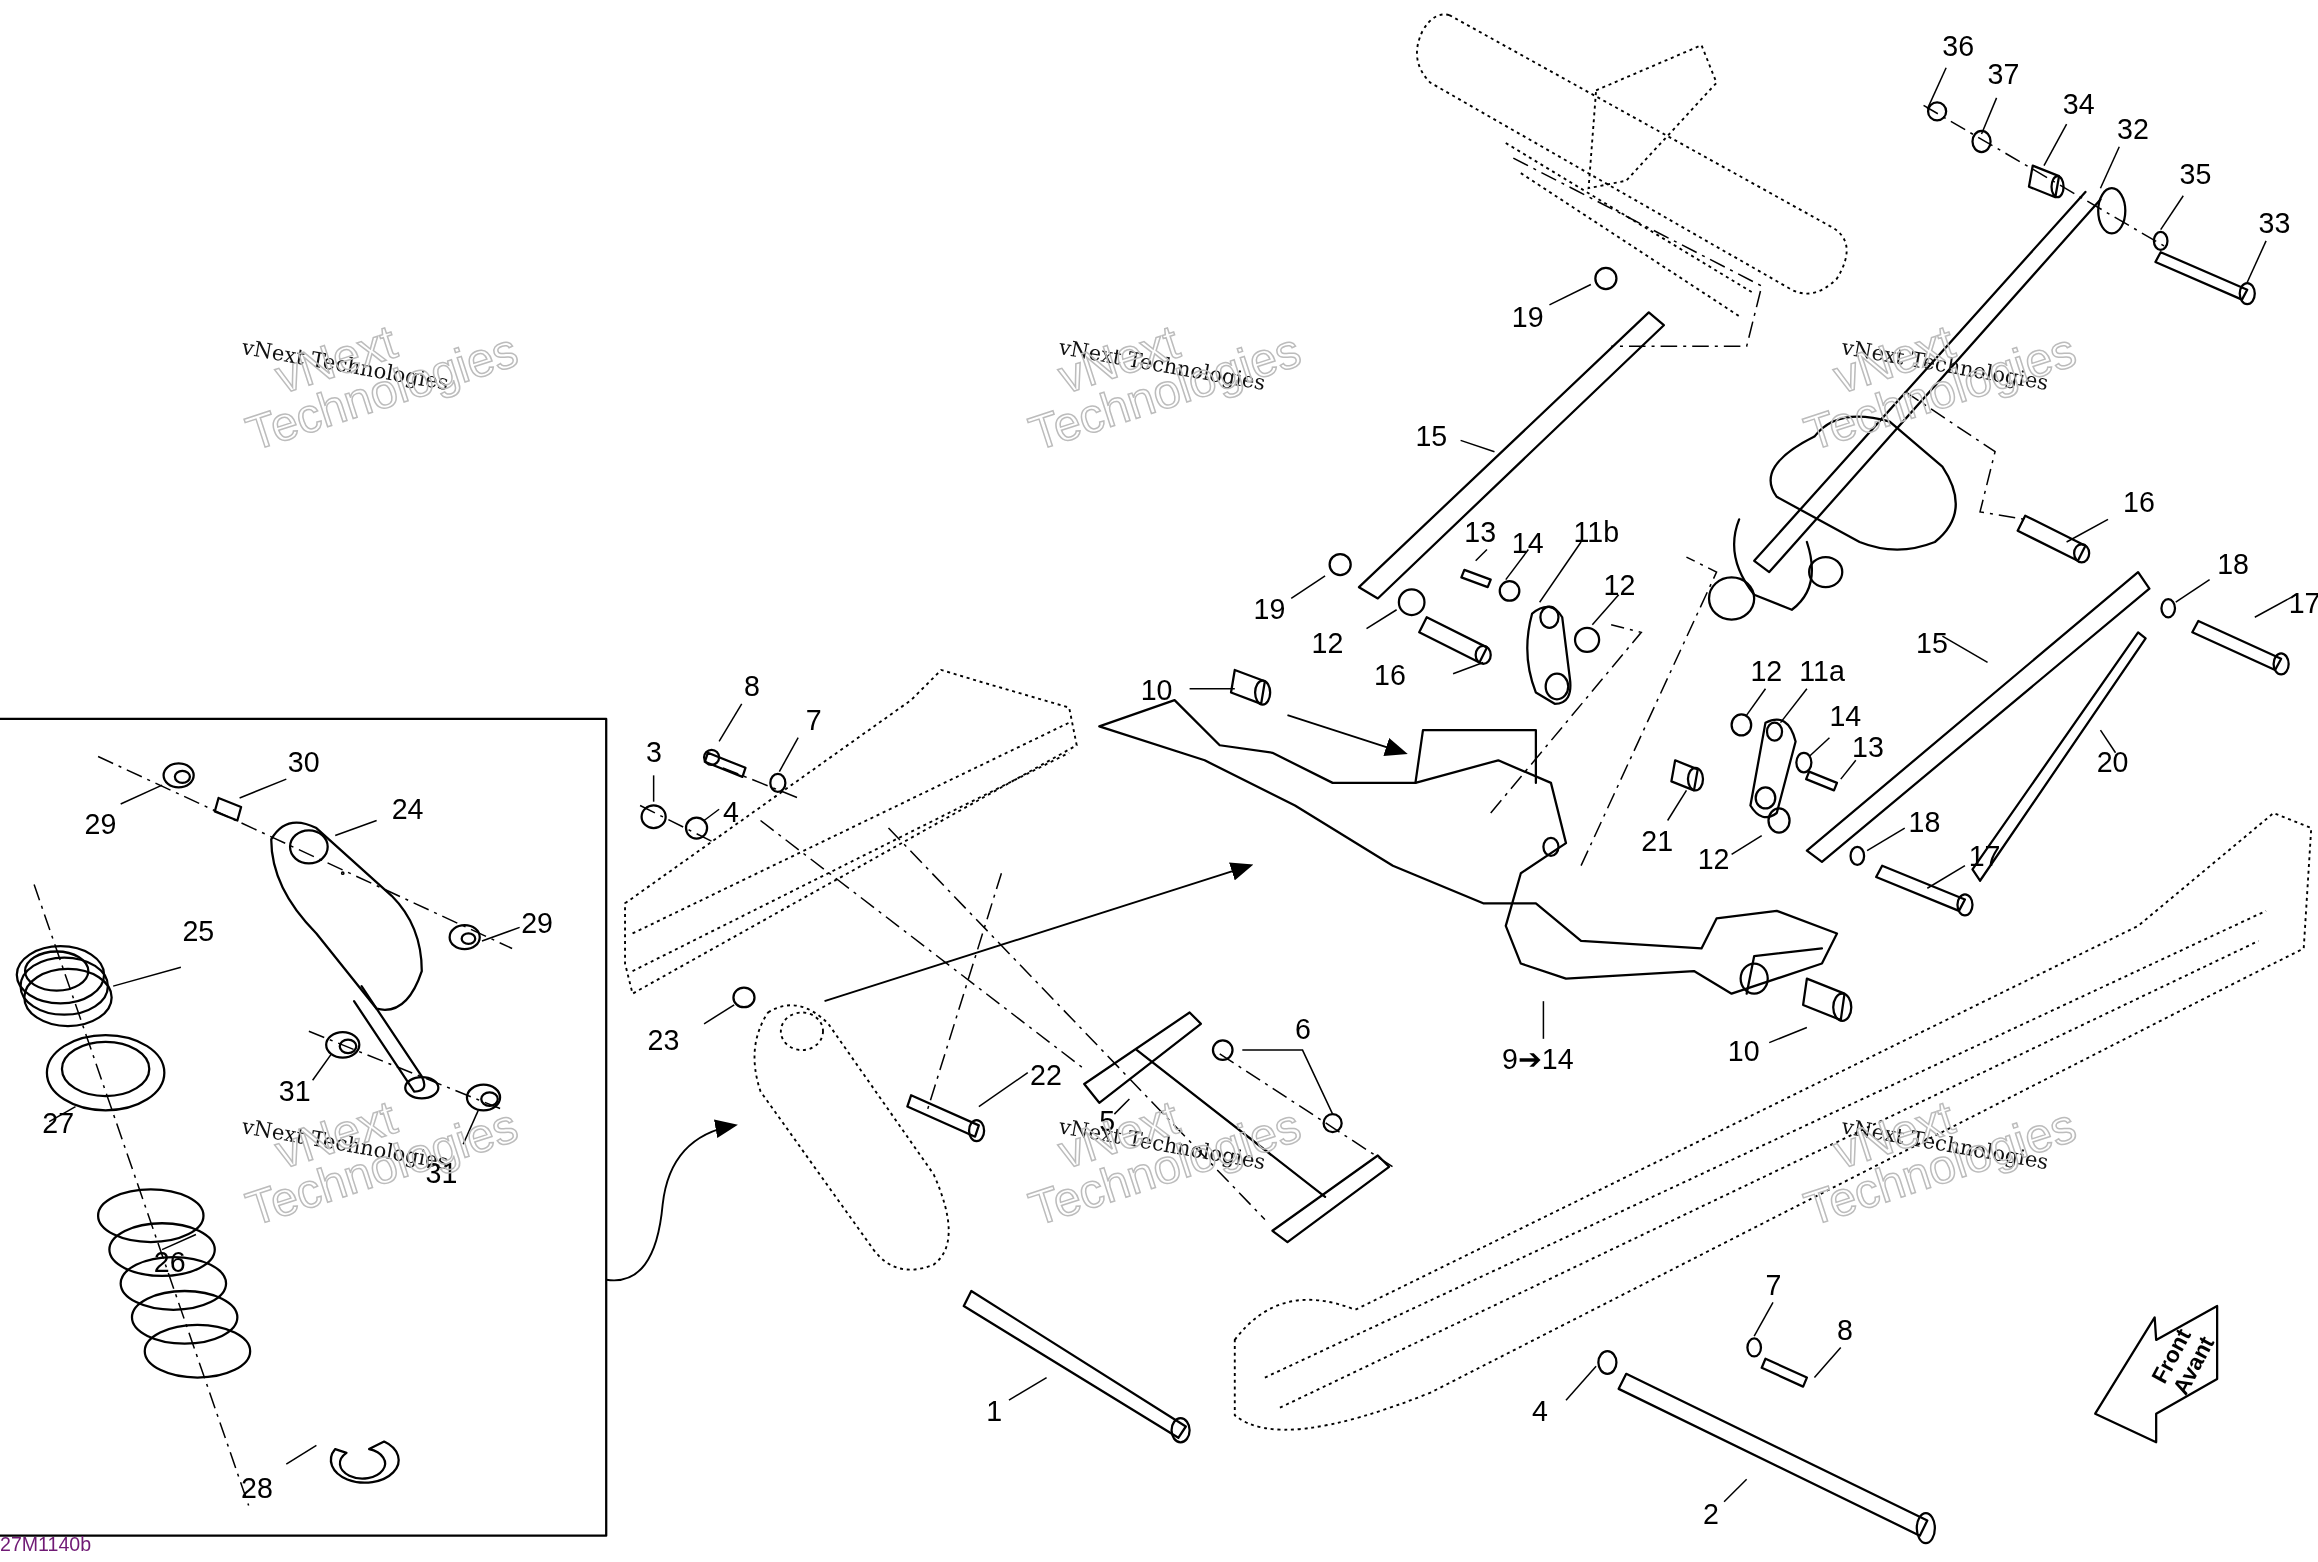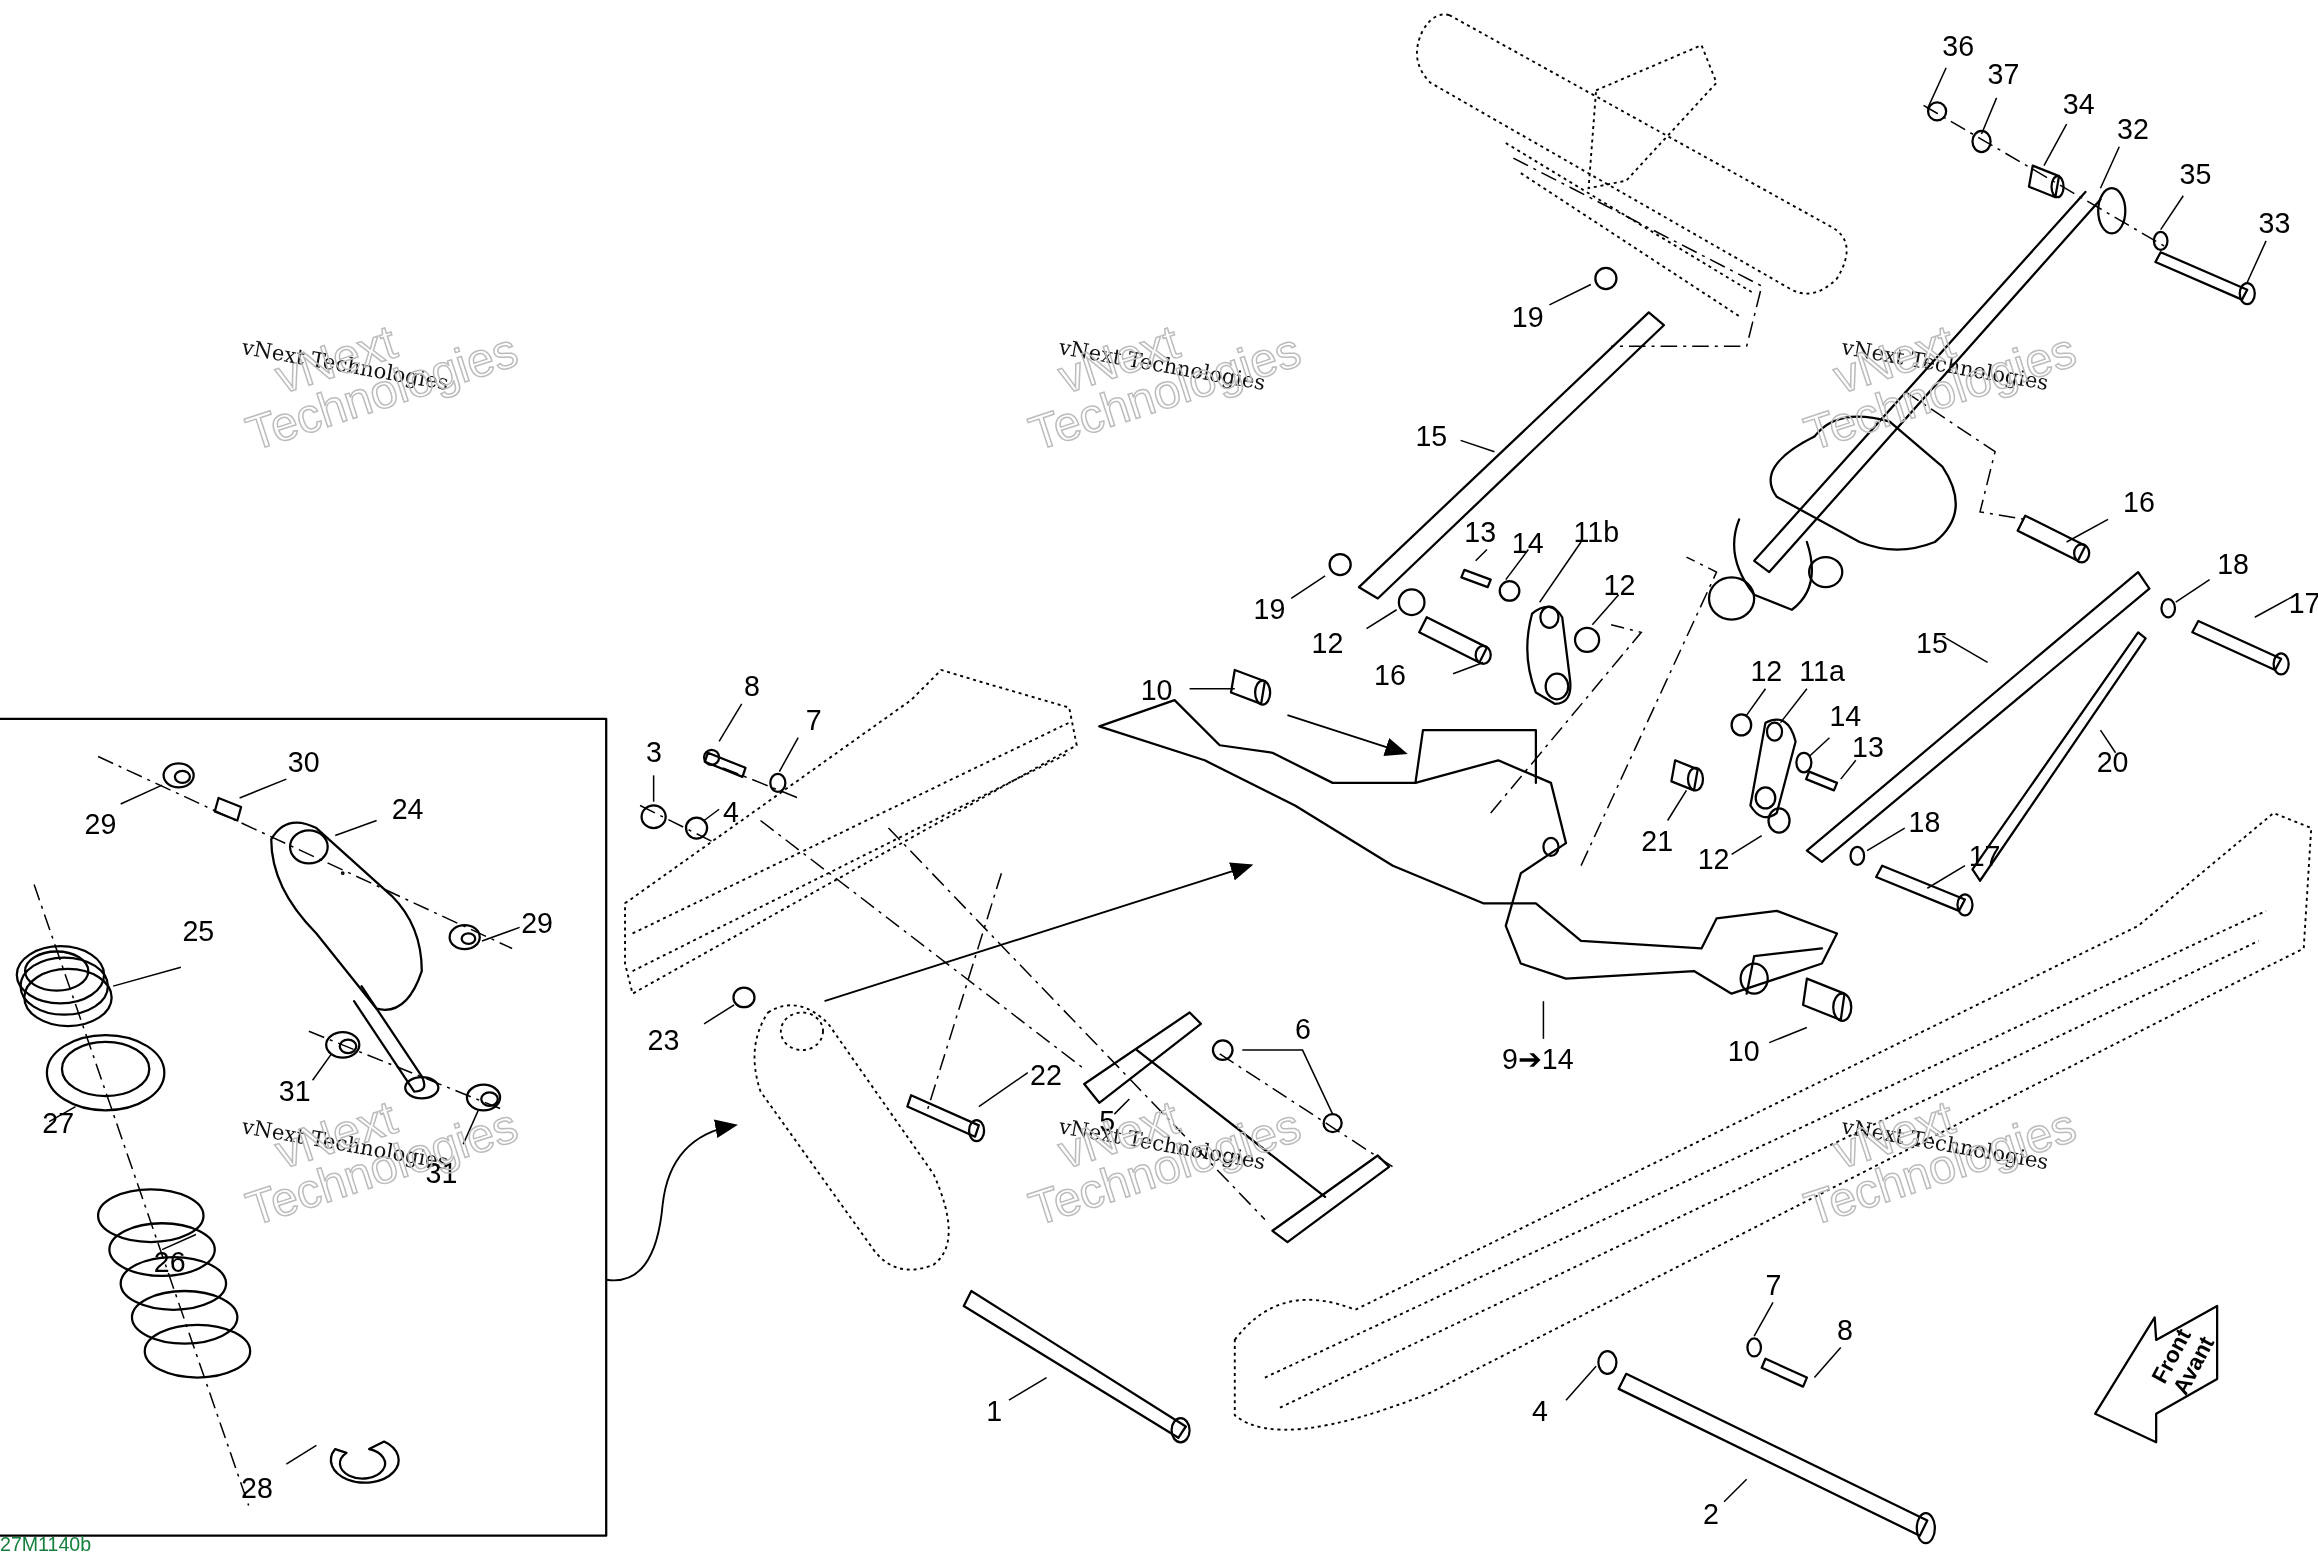--- a/index.html
+++ b/index.html
@@ -7,21 +7,21 @@
   #diagram { position:absolute; left:0; top:0; width:2319px; height:1562px; }
   .part { fill:none; stroke:#000; stroke-width:3; stroke-linejoin:round; stroke-linecap:round; }
   .ghost { fill:none; stroke:#000; stroke-width:2.5; stroke-dasharray:4 5; }
   .chain { fill:none; stroke:#000; stroke-width:2; stroke-dasharray:22 8 4 8; }
   .leader { fill:none; stroke:#000; stroke-width:2; }
   .arrowline { fill:none; stroke:#000; stroke-width:2.5; }
   .callout { font-family:"Liberation Sans", sans-serif; font-size:38px; fill:#000; }
   .wm-serif { font-family:"DejaVu Serif", serif; font-size:28px; fill:#111; }
   .wm-outline { font-family:"Liberation Sans", sans-serif; font-size:64px; fill:none; stroke:#bcbcbc; stroke-width:2; }
   .front { font-family:"Liberation Sans", sans-serif; font-weight:bold; font-size:30px; fill:#000; }
-  .ref { position:absolute; left:0; top:1533px; font-family:"Liberation Sans", sans-serif; font-size:19.6px; color:#15803d; }
+  .ref { position:absolute; left:0; top:1533px; font-family:"Liberation Sans", sans-serif; font-size:19.6px; color:#701a75; }
 </style>
 </head>
 <body>
 
 <svg id="diagram" viewBox="0 0 3080 2075" xmlns="http://www.w3.org/2000/svg">
   <defs>
     <marker id="arrowhead" markerWidth="12" markerHeight="10" refX="10" refY="5" orient="auto">
       <polygon points="0,0 12,5 0,10" fill="#000"></polygon>
     </marker>
   </defs>

